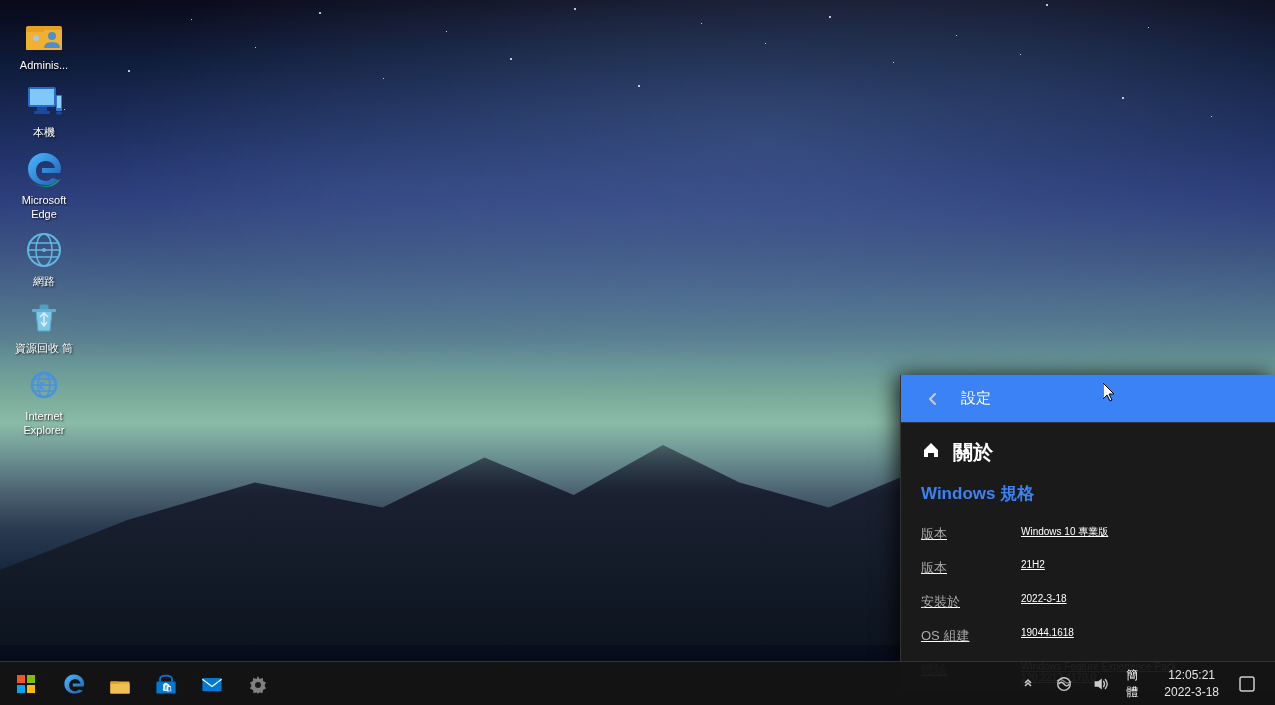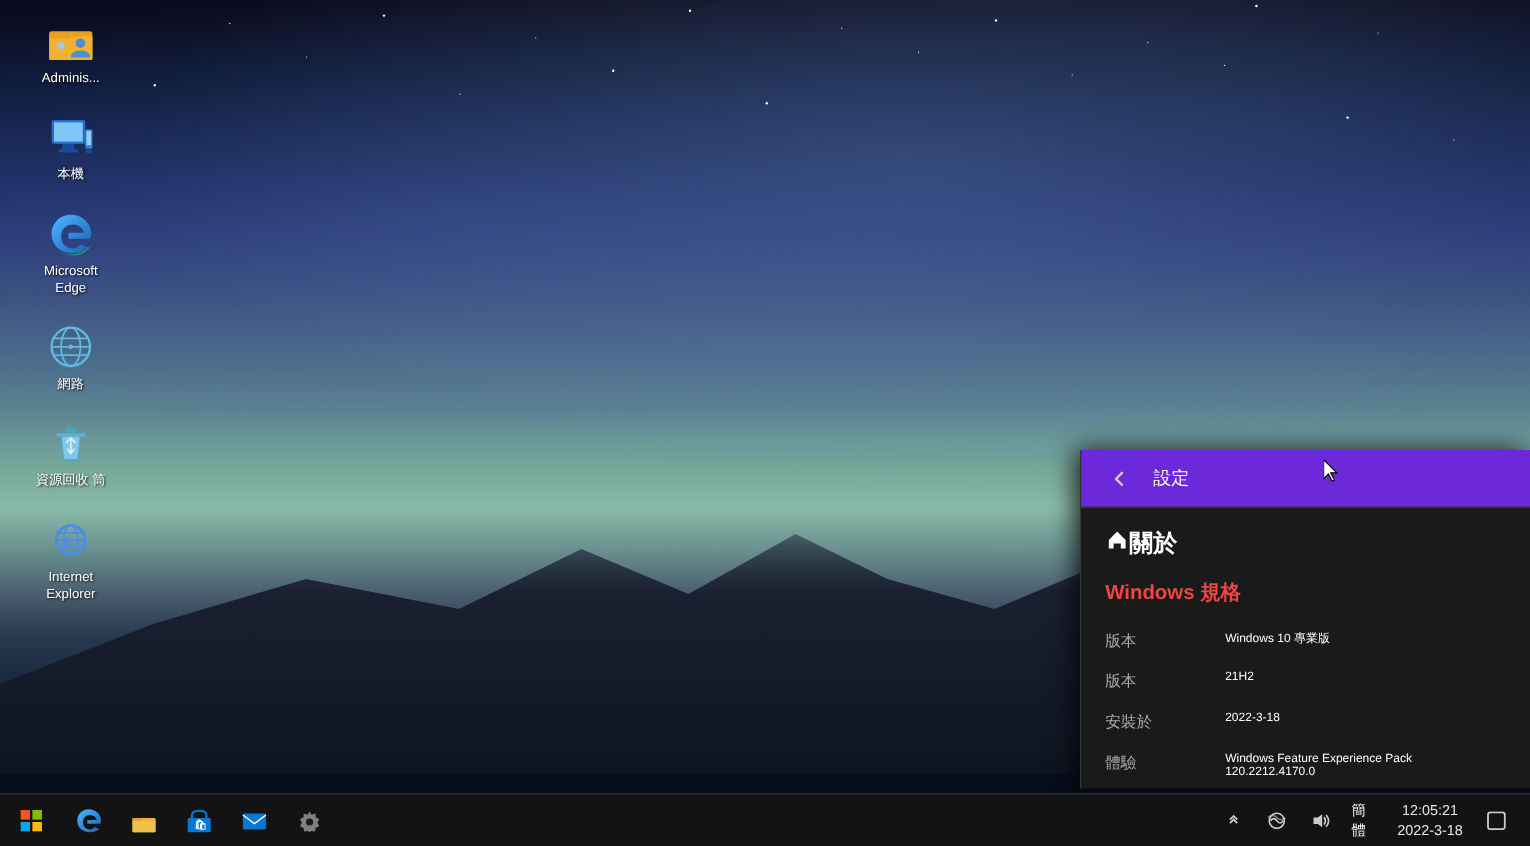--- a/index.html
+++ b/index.html
@@ -57,24 +57,24 @@
       left: 0; right: 0;
       height: 250px;
       background: linear-gradient(180deg, transparent 0%, #1a2030 40%, #0d1520 100%);
       clip-path: polygon(0% 100%, 0% 70%, 5% 60%, 10% 50%, 20% 35%, 30% 45%, 38% 25%, 45% 40%, 52% 20%, 58% 35%, 65% 45%, 72% 30%, 78% 40%, 85% 50%, 90% 55%, 95% 50%, 100% 60%, 100% 100%);
     }
 
     
     .desktop-icons {
       position: absolute;
       top: 10px;
-      left: 19px;
+      left: 4px;
       display: flex;
       flex-direction: column;
-      gap: 14px;
+      gap: 1px;
     }
 
     .desktop-icon {
       display: flex;
       flex-direction: column;
       align-items: center;
       width: 80px;
       cursor: pointer;
       padding: 4px;
       border-radius: 4px;
@@ -108,21 +108,21 @@
       background: #1a1a1a;
       color: white;
       border-left: 1px solid #333;
       box-shadow: -4px 0 20px rgba(0,0,0,0.8);
     }
 
     .settings-titlebar {
       display: flex;
       align-items: center;
       padding: 12px 16px;
-      background: #6d28d9;
+      background: #3b82f6;
       border-bottom: 1px solid #333;
       height: 48px;
     }
 
     .back-btn {
       width: 32px;
       height: 32px;
       display: flex;
       align-items: center;
       justify-content: center;
@@ -136,49 +136,50 @@
     .settings-title {
       font-size: 15px;
       color: #ffffff;
       font-weight: 400;
     }
 
     .about-section {
       padding: 16px 20px 8px 20px;
       display: flex;
       align-items: center;
-      gap: 0;
+      gap: 12px;
     }
 
     .home-icon {
       font-size: 18px;
       color: #ffffff;
     }
 
     .about-title {
       font-size: 20px;
       font-weight: 600;
       color: #ffffff;
     }
 
     .windows-spec-title {
       padding: 8px 20px 12px 20px;
       font-size: 17px;
       font-weight: 600;
-      color: #ef4444;
+      color: #3b82f6;
     }
 
     .spec-table {
       padding: 0 20px;
     }
 
     .spec-row {
       display: flex;
       padding: 8px 0;
       border-bottom: none;
+      text-decoration: underline;
     }
 
     .spec-key {
       color: #aaaaaa;
       font-size: 13px;
       min-width: 100px;
       flex-shrink: 0;
     }
 
     .spec-value {
@@ -482,20 +483,24 @@
       </div>
       <div class="spec-row">
         <span class="spec-key">版本</span>
         <span class="spec-value">21H2</span>
       </div>
       <div class="spec-row">
         <span class="spec-key">安裝於</span>
         <span class="spec-value">2022-3-18</span>
       </div>
       <div class="spec-row">
+        <span class="spec-key">OS 組建</span>
+        <span class="spec-value">19044.1618</span>
+      </div>
+      <div class="spec-row">
         <span class="spec-key">體驗</span>
         <span class="spec-value">Windows Feature Experience Pack<br>120.2212.4170.0</span>
       </div>
     </div>
   </div>
 
   <div class="cursor-indicator">
     <svg width="14" height="20" viewBox="0 0 14 20">
       <path d="M0 0 L0 16 L4 12 L7 18 L9 17 L6 11 L11 11 Z" fill="white" stroke="black" stroke-width="1"></path>
     </svg>

